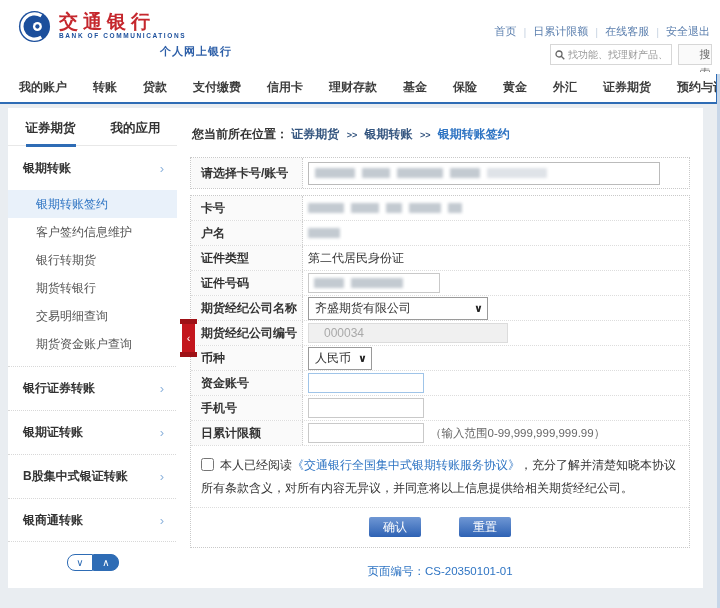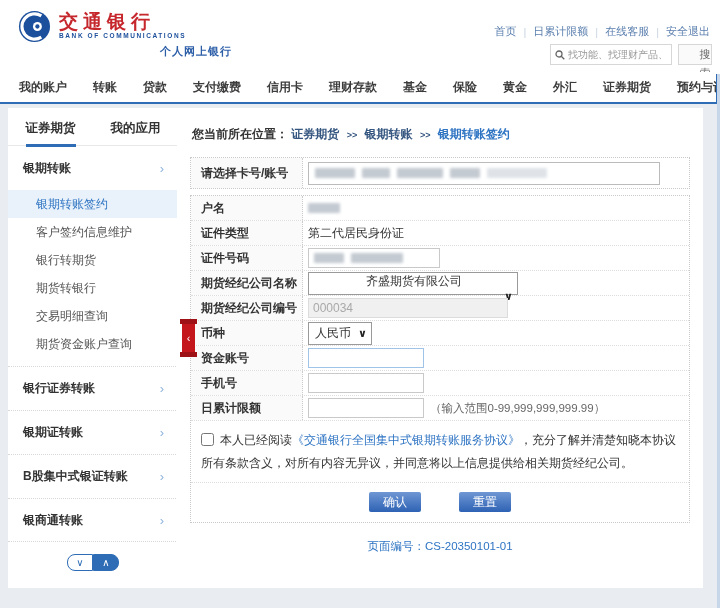--- a/index.html
+++ b/index.html
@@ -72,24 +72,24 @@
   .frow .flabel { width:112px; align-self:stretch; display:flex; align-items:center; padding-left:10px; background:#fafafa; border-right:1px dotted #ccc; font-weight:bold; font-size:12px; color:#333; }
   .frow .fval { flex:1; display:flex; align-items:center; padding-left:5px; }
   .fbox1 .frow { min-height:30px; border-bottom:none; }
 
   .rd { display:inline-block; height:10px; background:#c3cad1; border-radius:1px; filter:blur(1.5px); margin-right:7px; vertical-align:middle; }
   .rd.lt { background:#dfe3e8; }
 
   .selbox { height:23px; border:1px solid #9a9a9a; background:#fff; display:flex; align-items:center; padding:0 4px 0 6px; font-size:12px; color:#333; cursor:pointer; }
   .selbox .sel-arrow { margin-left:auto; font-size:11px; color:#222; font-weight:bold; padding-left:6px; }
   .sel-card { width:352px; border-color:#bbb; }
-  .sel-company { width:210px;flex-direction:column; }
+  .sel-company { width:180px; }
   .sel-currency { width:64px; }
 
-  .inp { height:20px; border:1px solid #c9c9c9; background:#fff; width:116px; padding:0 4px; font-size:12px; font-family:inherit; outline:none; color:#333; }
+  .inp { height:20px; border:1px solid #c9c9c9; background:#fff; width:116px; padding:0 15px; font-size:12px; font-family:inherit; outline:none; color:#333; }
   .inp.blue { border-color:#9fc4e8; }
   .inp.disabled { width:200px; background:#f0f0f0; border-color:#dcdcdc; color:#a9a9a9; }
   .idbox { width:132px; height:20px; border:1px solid #c9c9c9; display:flex; align-items:center; padding-left:5px; }
   .hint { color:#666; font-size:11.5px; margin-left:6px; white-space:nowrap; }
 
   .agree-row { padding:8px 12px 6px 10px; border-bottom:1px dotted #ddd; font-size:12px; line-height:1.95; color:#333; }
   .agree-row input[type=checkbox] { vertical-align:-2px; margin-right:6px; }
   .agree-link { color:#2e74c3; cursor:pointer; }
   .btn-row { display:flex; justify-content:center; gap:38px; padding:9px 0 10px; }
   .btn { width:52px; height:20px; border:none; border-radius:2px; color:#fff; font-size:12px; font-family:inherit; cursor:pointer; background:linear-gradient(#6f97d4,#2e62b4); line-height:20px; text-align:center; }
@@ -226,20 +226,30 @@
           <span class="rd" style="width:46px"></span>
           <span class="rd" style="width:30px"></span>
           <span class="rd lt" style="width:60px"></span>
         </div>
       </div>
     </div>
   </div>
 
   <div class="fbox">
 
+    <div class="frow">
+      <div class="flabel">卡号</div>
+      <div class="fval">
+        <span class="rd" style="width:36px"></span>
+        <span class="rd" style="width:28px"></span>
+        <span class="rd" style="width:16px"></span>
+        <span class="rd" style="width:32px"></span>
+        <span class="rd" style="width:14px"></span>
+      </div>
+    </div>
 
     <div class="frow">
       <div class="flabel">户名</div>
       <div class="fval">
         <span class="rd" style="width:32px"></span>
       </div>
     </div>
 
     <div class="frow">
       <div class="flabel">证件类型</div>

